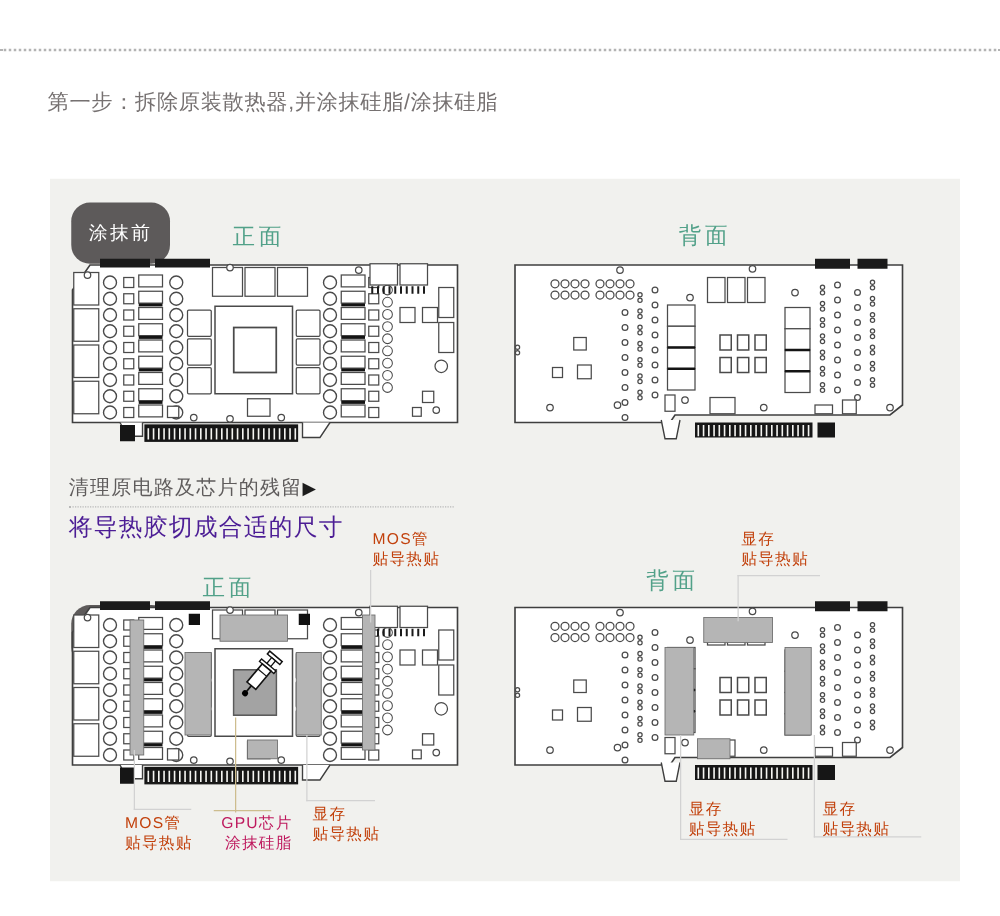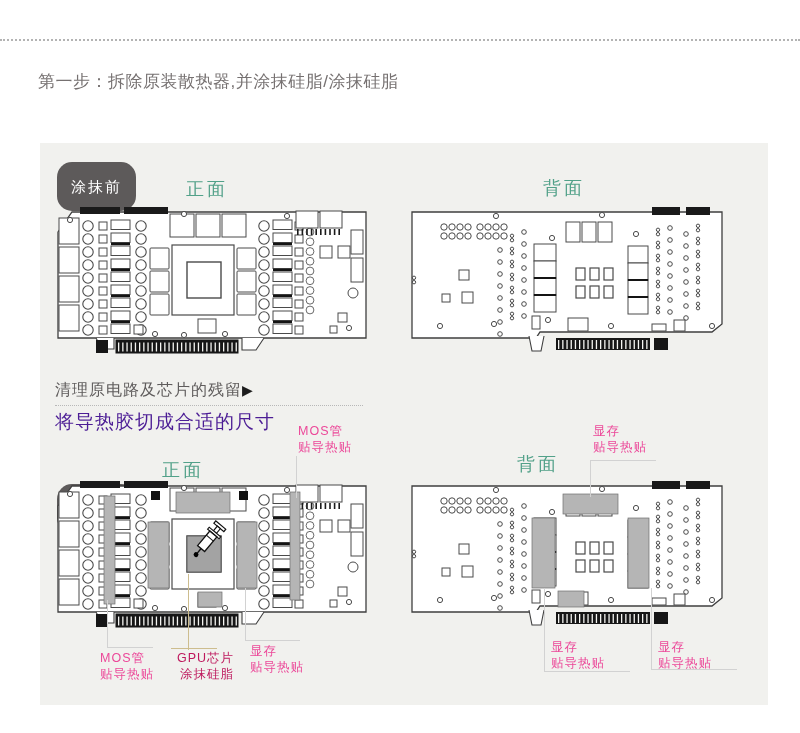--- a/index.html
+++ b/index.html
@@ -12,21 +12,21 @@
   .divider{position:absolute;left:0;top:39px;width:800px;height:0;border-top:2px dotted #b3b3b3;}
   .step{position:absolute;left:38px;top:70px;font-size:17px;color:#767171;letter-spacing:.5px;}
   .panel{position:absolute;left:40px;top:143px;width:728px;height:562px;background:#f1f1ee;}
   .badge{position:absolute;background:#5d5a5a;color:#ffffff;font-size:15px;line-height:15px;
          padding:17px 14px;border-radius:15px;letter-spacing:2px;}
   .sec-label{position:absolute;font-size:18px;color:#52a189;letter-spacing:3px;}
   .note1{position:absolute;left:55px;top:380px;font-size:16px;color:#5f5c5c;letter-spacing:1px;
          border-bottom:1px dotted #b8b8b8;padding-bottom:4px;width:308px;}
   .note1 .arrow{color:#1c1c1c;font-size:14px;}
   .note2{position:absolute;left:55px;top:409px;font-size:19px;color:#4c1d95;letter-spacing:1px;}
-  .ann{position:absolute;font-size:12.5px;line-height:16px;color:#ec4899;letter-spacing:1px;white-space:nowrap;}
+  .ann{position:absolute;font-size:12.5px;line-height:16px;color:#c2410c;letter-spacing:1px;white-space:nowrap;}
   .ann.gold{color:#be185d;text-align:right;}
   .ann-line{position:absolute;background:#d2d2d2;}
   .ann-line.gold{background:#cdbd8e;}
   .pcb{position:absolute;width:320px;height:168px;}
 </style>
 </head>
 <body>
 
 <svg width="0" height="0" style="position:absolute" aria-hidden="true">
   <defs>

